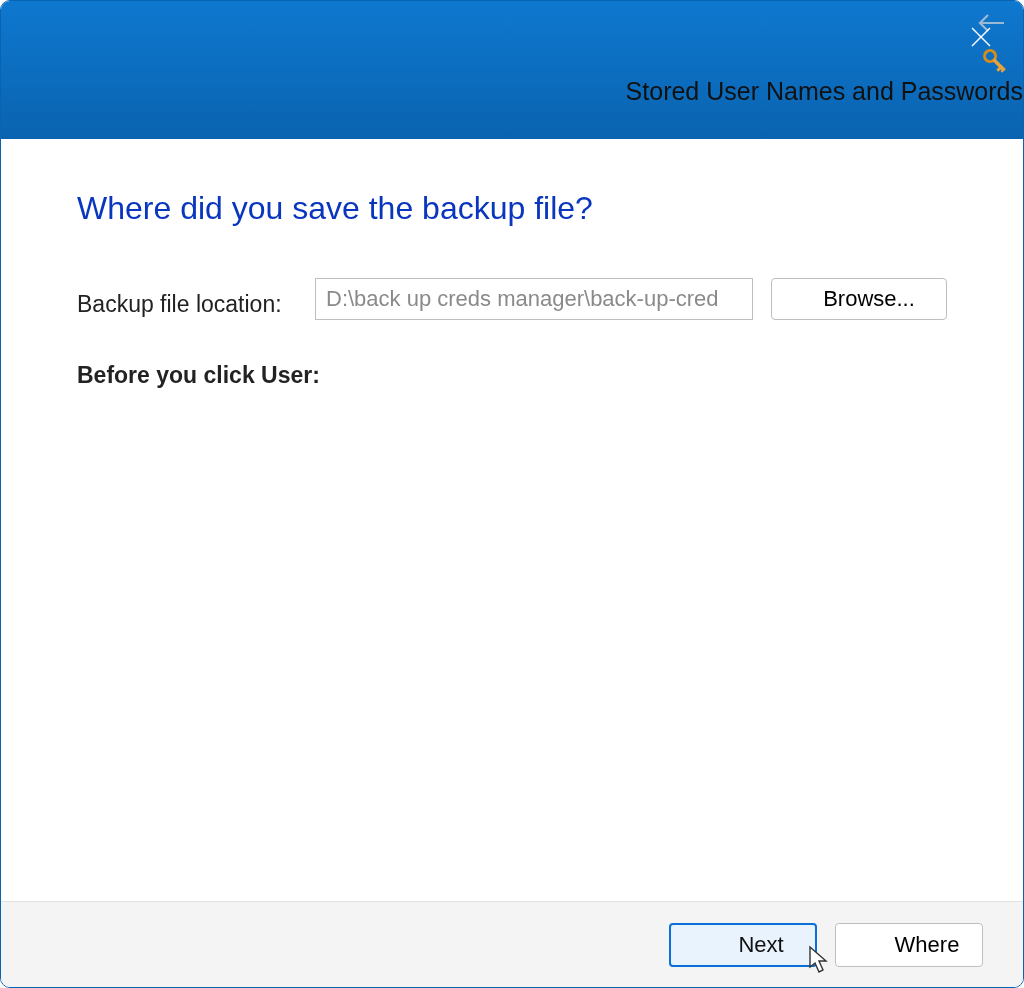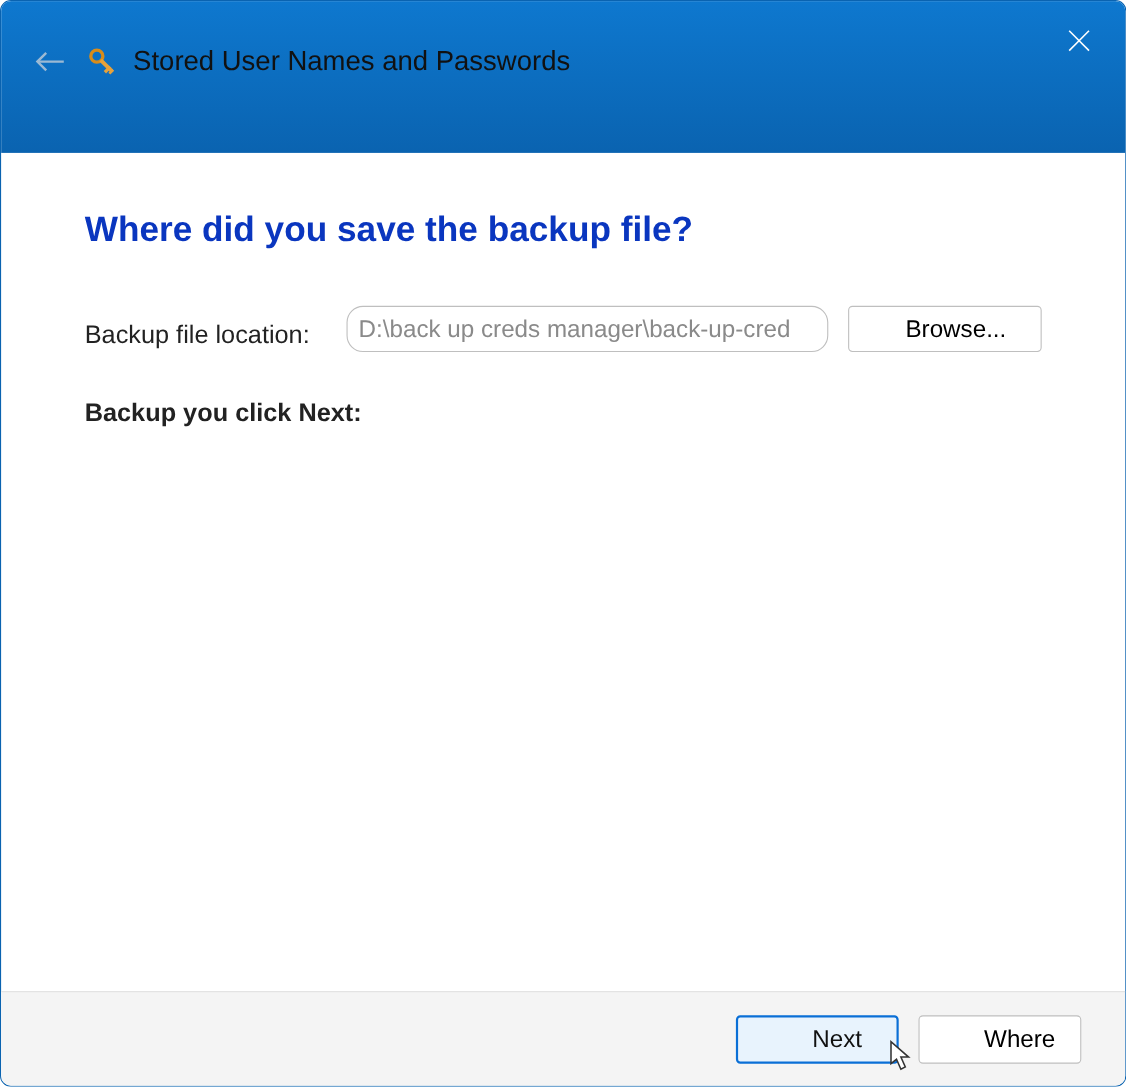--- a/index.html
+++ b/index.html
@@ -21,23 +21,24 @@
       flex-direction: column;
       background: #ffffff;
       position: relative;
     }
     .titlebar {
       background: #0b6dc1;
       background: linear-gradient(#0e78cf, #0a63b0);
       height: 138px;
       position: relative;
       display: flex;
-      align-items: center;
+      align-items: flex-end;
       padding: 0 0 28px 22px;
       color: #111;
+      flex-direction: column;
     }
     .close-btn {
       position: absolute;
       top: 16px;
       right: 22px;
       width: 40px;
       height: 40px;
       display: flex;
       align-items: center;
       justify-content: center;
@@ -70,39 +71,39 @@
     .content {
       flex: 1;
       padding: 48px 76px 20px 76px;
       color: #222;
       font-size: 23px;
       line-height: 1.35;
     }
     .heading {
       color: #0a36bf;
       font-size: 32px;
-      font-weight: 700;
+      font-weight: 400;
       margin-bottom: 48px;
     }
     .para1 { margin-bottom: 30px; }
     .row {
       display: flex;
       align-items: flex-end;
       gap: 18px;
       margin-bottom: 40px;
     }
     .row-label {
       width: 220px;
       flex: none;
     }
     .path-input {
       flex: 1;
       height: 42px;
       border: 1px solid #bfbfbf;
-      border-radius: 15px;
+      border-radius: 0;
       padding: 0 10px;
       font-size: 22px;
       color: #8a8a8a;
       font-family: inherit;
       min-width: 0;
       overflow: hidden;
       text-overflow: clip;
       white-space: nowrap;
       background: #fff;
     }
@@ -189,21 +190,21 @@
 
   <div class="content">
     <h1 class="heading">Where did you save the backup file?</h1>
 
     <div class="row">
       <div class="row-label">Backup file location:</div>
       <input class="path-input" type="text" readonly="" value="D:\back up creds manager\back-up-cred" style="">
       <button class="browse-btn">Browse...</button>
     </div>
 
-    <p class="subheading">Backup you click Next:</p>
+    <p class="subheading">Before you click User:</p>
   </div>
 
   <div class="footer">
     <button class="ftr-btn primary">Next</button>
     <button class="ftr-btn">Where</button>
     <svg class="cursor" width="24" height="30" viewBox="0 0 24 30">
       <path d="M2 2 L2 22 L7 18 L11 27 L15 25 L11 16 L18 16 Z" fill="#ffffff" stroke="#333" stroke-width="1.4"></path>
     </svg>
   </div>
 

